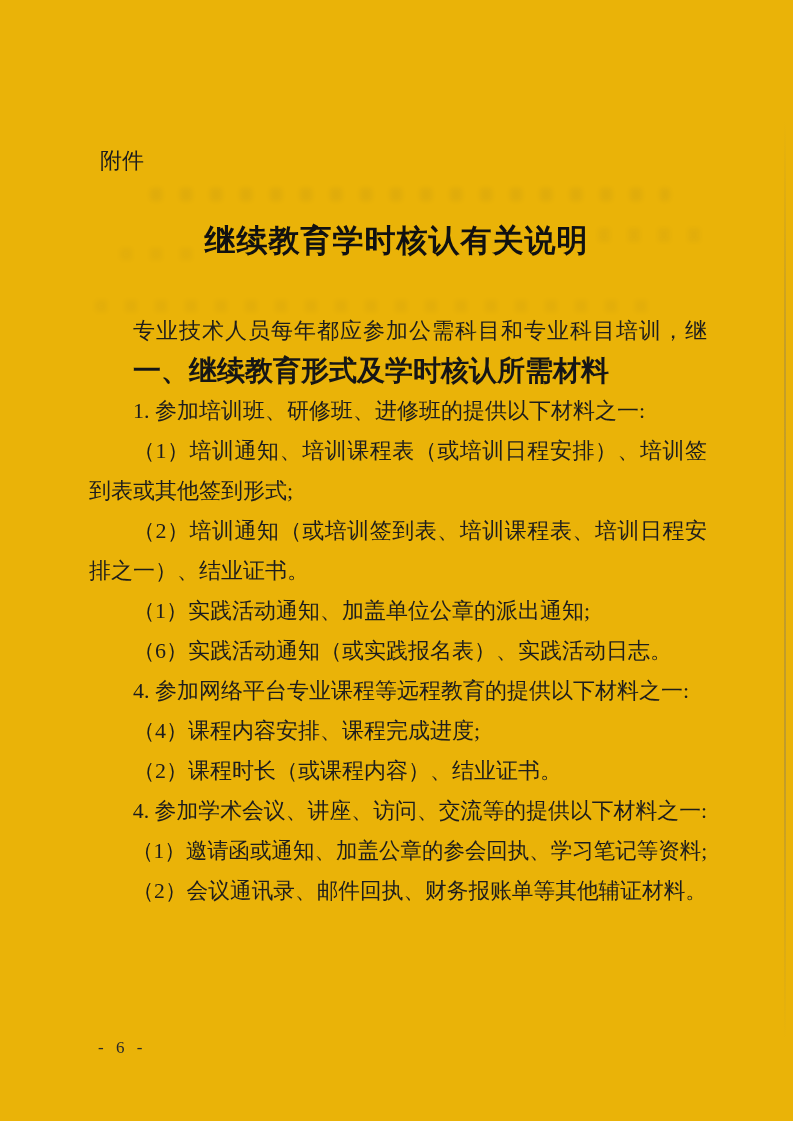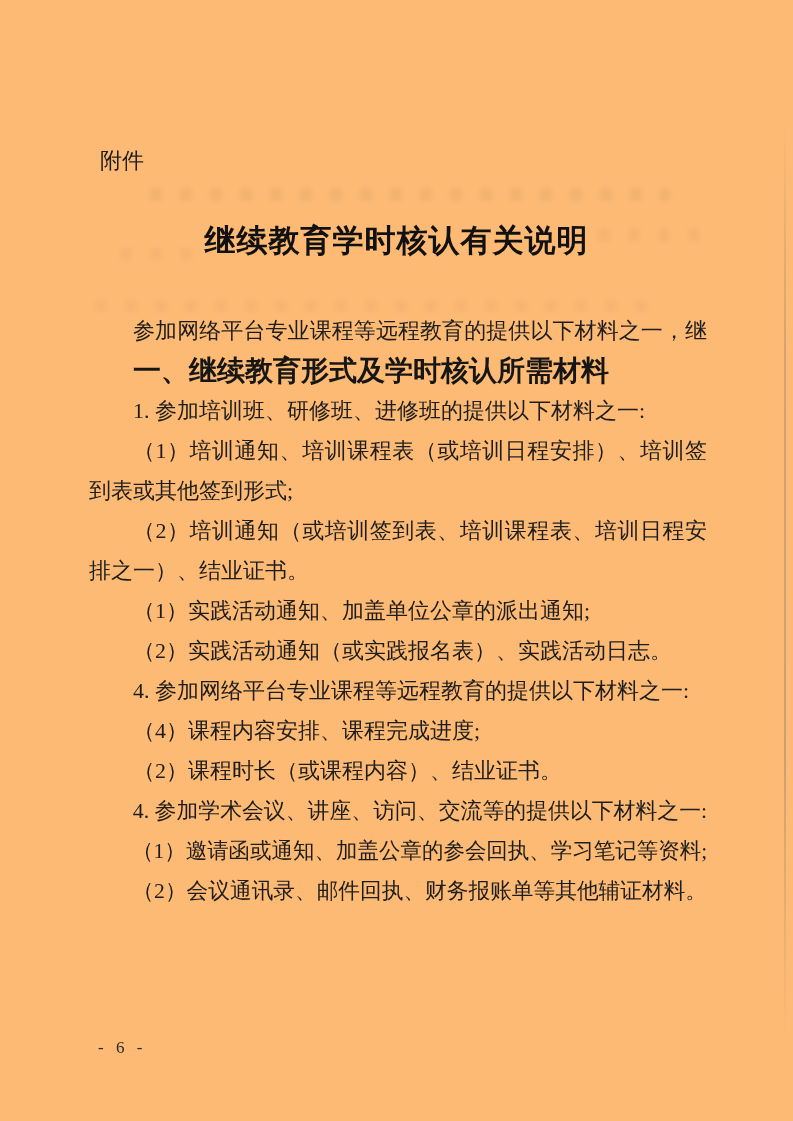--- a/index.html
+++ b/index.html
@@ -88,42 +88,42 @@
     border-radius: 3px;
   }
   .smudge.s1 { left: 150px; top: 188px; width: 520px; height: 13px; }
   .smudge.s2 { left: 95px;  top: 300px; width: 560px; height: 12px; opacity: 0.07; }
   .smudge.s3 { left: 598px; top: 228px; width: 120px; height: 14px; opacity: 0.08; }
   .smudge.s4 { left: 120px; top: 248px; width: 90px;  height: 12px; opacity: 0.07; }
 </style>
 </head>
 <body>
 
-<div class="page" style="background: #fdba74;">
+<div class="page" style="background: #eab308;">
 
   <div class="smudge s1"></div>
   <div class="smudge s2"></div>
   <div class="smudge s3"></div>
   <div class="smudge s4"></div>
   <div class="scan-line"></div>
 
   <div class="attachment">附件</div>
 
   <div class="title">继续教育学时核认有关说明</div>
 
   <div class="doc-body" id="doc-body" style="color: rgb(29, 29, 29);">
-      <div class="line indent stretch">参加网络平台专业课程等远程教育的提供以下材料之一，继</div>
+      <div class="line indent stretch">专业技术人员每年都应参加公需科目和专业科目培训，继</div>
       <div class="line heading indent">一、继续教育形式及学时核认所需材料</div>
       <div class="line indent">1. 参加培训班、研修班、进修班的提供以下材料之一:</div>
       <div class="line indent stretch">（1）培训通知、培训课程表（或培训日程安排）、培训签</div>
       <div class="line">到表或其他签到形式;</div>
       <div class="line indent stretch">（2）培训通知（或培训签到表、培训课程表、培训日程安</div>
       <div class="line">排之一）、结业证书。</div>
       <div class="line indent">（1）实践活动通知、加盖单位公章的派出通知;</div>
-      <div class="line indent">（2）实践活动通知（或实践报名表）、实践活动日志。</div>
+      <div class="line indent">（6）实践活动通知（或实践报名表）、实践活动日志。</div>
       <div class="line indent">4. 参加网络平台专业课程等远程教育的提供以下材料之一:</div>
       <div class="line indent">（4）课程内容安排、课程完成进度;</div>
       <div class="line indent">（2）课程时长（或课程内容）、结业证书。</div>
       <div class="line indent" style="transform-origin: left center; transform: scaleX(0.993569);">4. 参加学术会议、讲座、访问、交流等的提供以下材料之一:</div>
       <div class="line indent" style="transform-origin: left center; transform: scaleX(0.976303);">（1）邀请函或通知、加盖公章的参会回执、学习笔记等资料;</div>
       <div class="line indent" style="transform-origin: left center; transform: scaleX(0.985646);">（2）会议通讯录、邮件回执、财务报账单等其他辅证材料。</div>
     </div>
 
   <div class="page-number">- 6 -</div>
 

